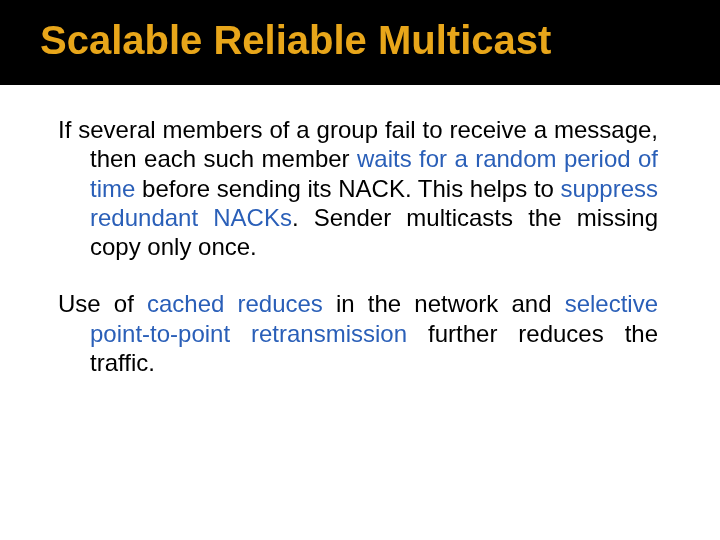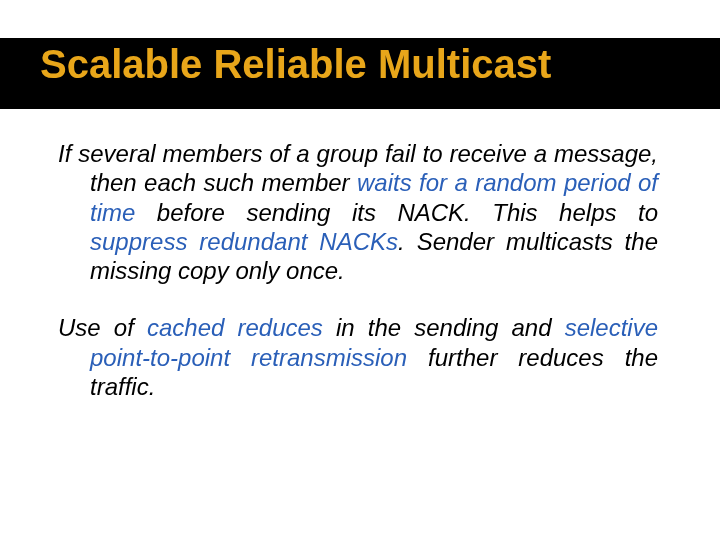--- a/index.html
+++ b/index.html
@@ -13,37 +13,35 @@
   }
   .slide {
     width: 720px;
     height: 540px;
     position: relative;
     background: #ffffff;
   }
   .title-band {
     background: #000000;
     width: 100%;
-    padding: 4px 0 22px 40px;
+    padding: 18px 0 22px 40px;
     box-sizing: border-box;
-    margin-top: 38px;
   }
   .title {
     color: #e8a61a;
     font-size: 40px;
     font-weight: bold;
     letter-spacing: 0px;
     font-family: "Segoe UI", Arial, sans-serif;
   }
   .body {
     padding: 30px 62px 0 58px;
     color: #000000;
     font-size: 24px;
     line-height: 1.22;
-    font-style: italic;
   }
   .para {
     text-align: justify;
     margin-bottom: 28px;
     text-indent: -32px;
     padding-left: 32px;
   }
   .hl {
     color: #2a5fb8;
   }
@@ -52,15 +50,15 @@
 <body>
 
 <div class="slide">
   <div class="title-band">
     <div class="title">Scalable Reliable Multicast</div>
   </div>
 
   <div class="body">
     <div class="para"><span>If several members of a group fail to receive a message, then each such member </span><span class="hl">waits for a random period of time</span><span> before sending its NACK. This helps to </span><span class="hl">suppress redundant NACKs</span><span>. Sender multicasts the missing copy only once.</span></div>
 
-    <div class="para"><span>Use of </span><span class="hl">cached reduces</span><span> in the sending and </span><span class="hl">selective point-to-point retransmission</span><span> further reduces the traffic.</span></div>
+    <div class="para"><span>Use of </span><span class="hl">cached reduces</span><span> in the network and </span><span class="hl">selective point-to-point retransmission</span><span> further reduces the traffic.</span></div>
   </div>
 </div>
 
 </body></html>

